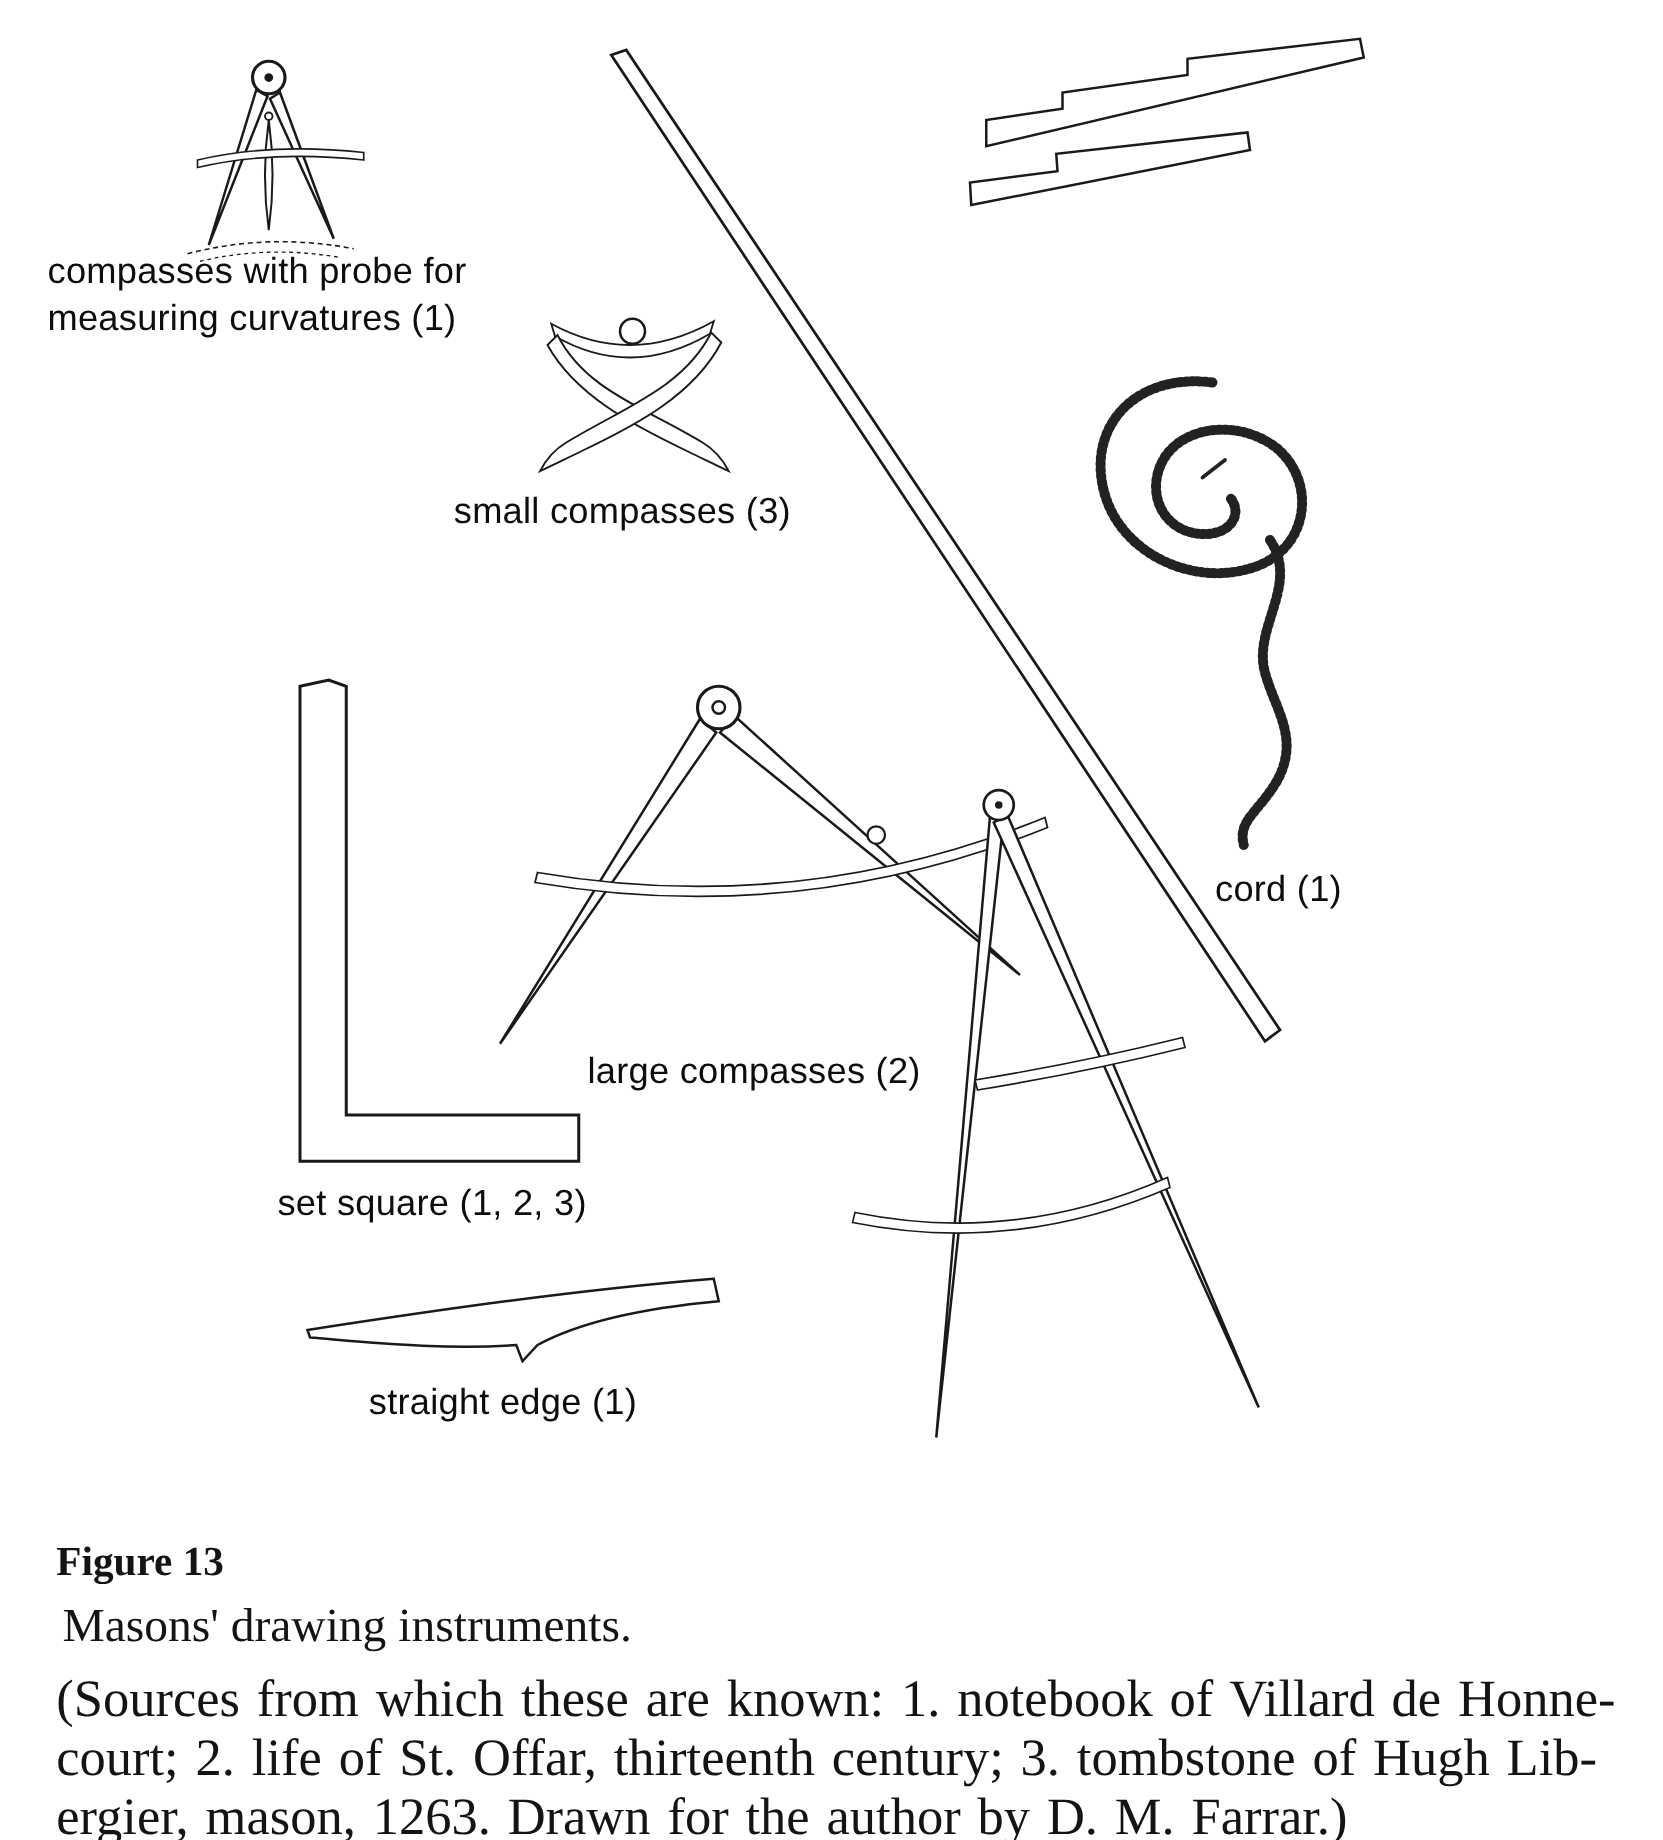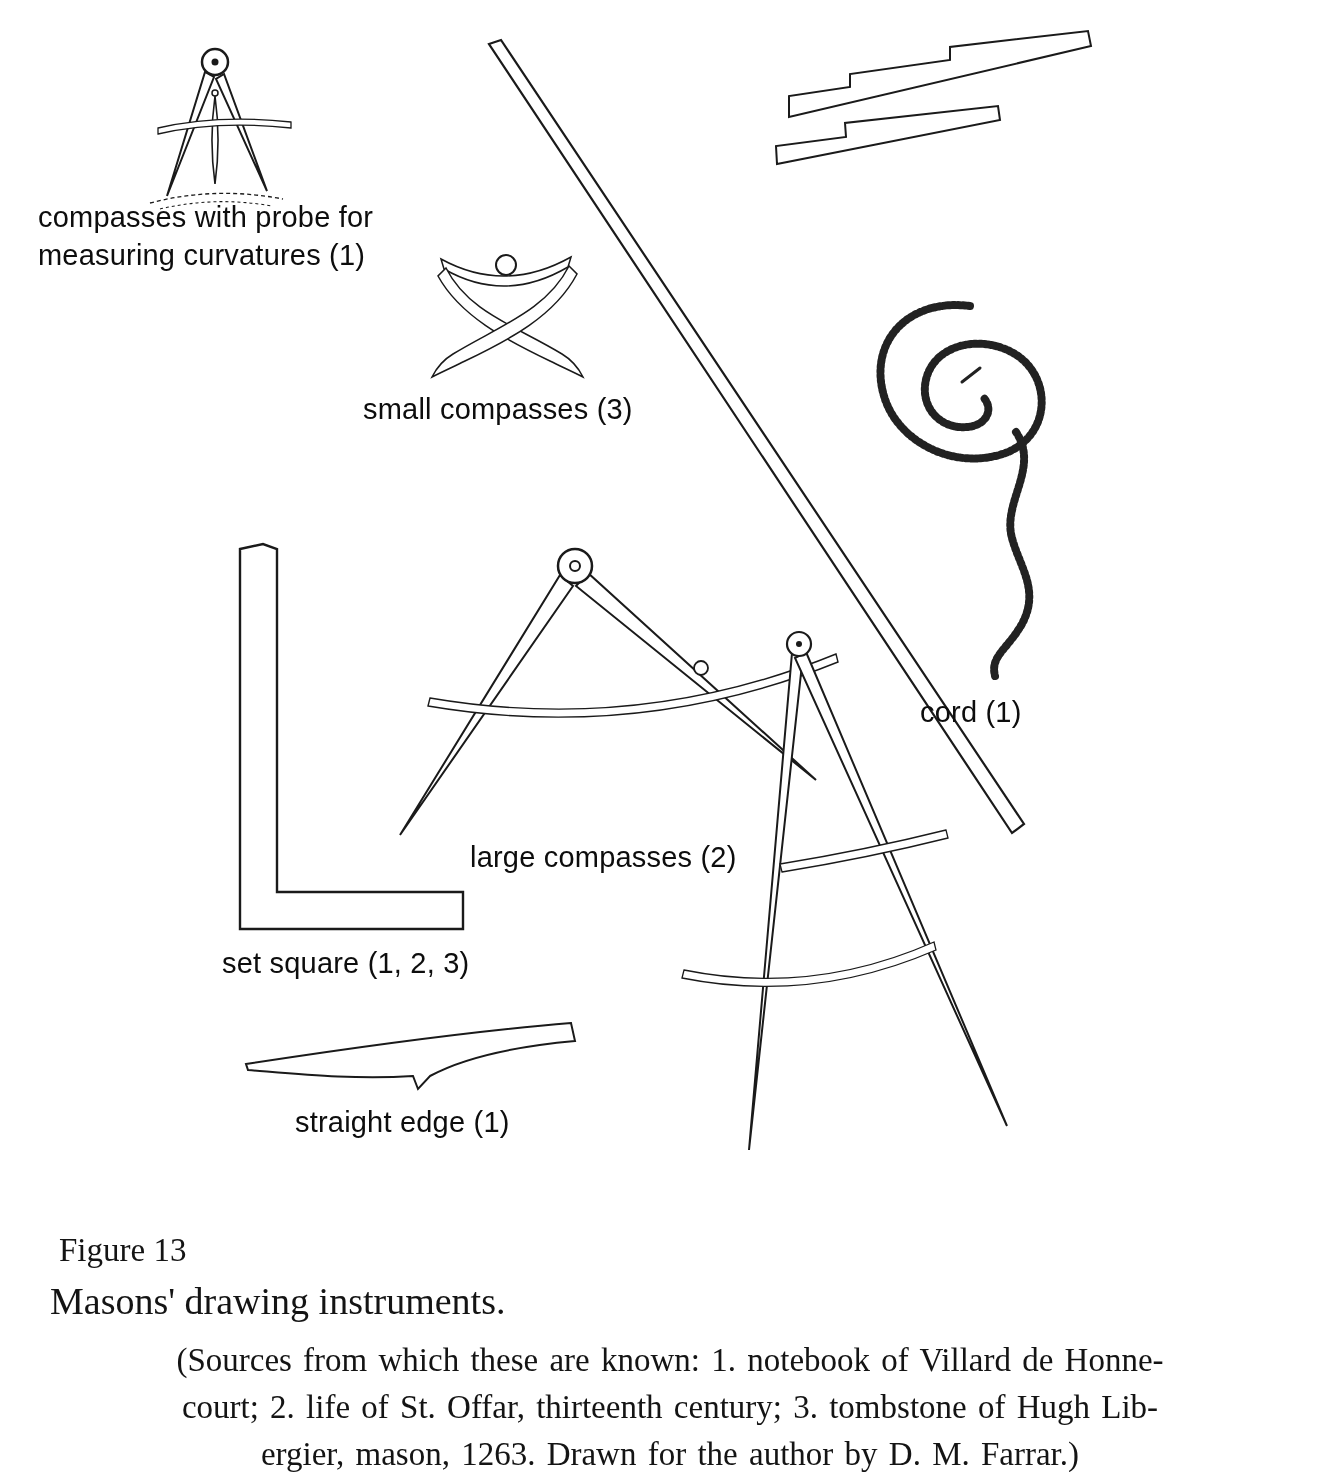--- a/index.html
+++ b/index.html
@@ -20,35 +20,34 @@
     letter-spacing:0.2px;
   }
   .caption{
     position:absolute;
     left:45px;top:1232px;
     width:1250px;
     font-family:"Liberation Serif", serif;
     color:#141414;
   }
   .fig-num{
-    font-weight:normal;
+    font-weight:bold;
     font-size:33px;
-    margin-left:14px;
+    margin-left:0;
     margin-bottom:10px;
   }
   .fig-title{
     font-size:38px;
     margin-left:5px;
     margin-bottom:14px;
   }
   .fig-sources div{
-    font-size:33px;
+    font-size:42px;
     line-height:47px;
     word-spacing:3px;
-    text-align:center;
   }
 </style>
 </head>
 <body>
 
 <div class="page">
 
   <svg class="art" viewBox="0 0 1330 1472" fill="none" stroke="#1a1a1a" stroke-width="2">
 
     <g>
@@ -110,21 +109,21 @@
     <g>
       <path d="M246,1064 C350,1048 460,1032 571,1023 L575,1041 C520,1046 465,1057 430,1076 L418,1089 L413,1076 C355,1080 298,1074 248,1070 Z" fill="#ffffff" stroke-width="2"></path>
     </g>
   </svg>
 
   <div class="label" style="left:38px;top:198px;width:372px">compasses with probe for measuring curvatures (1)</div>
 
 
   <div class="label" style="left:363px;top:390px;width:320px">small compasses  (3)</div>
 
-  <div class="label" style="left:920px;top:693px;width:160px">cord (1)</div>
+  <div class="label" style="left:972px;top:693px;width:160px">cord (1)</div>
 
   <div class="label" style="left:470px;top:838px;width:300px">large compasses (2)</div>
 
 
   <div class="label" style="left:222px;top:944px;width:280px">set square (1, 2, 3)</div>
 
   <div class="label" style="left:295px;top:1103px;width:260px">straight edge (1)</div>
 
   <div class="caption">
     <div class="fig-num">Figure 13</div>

